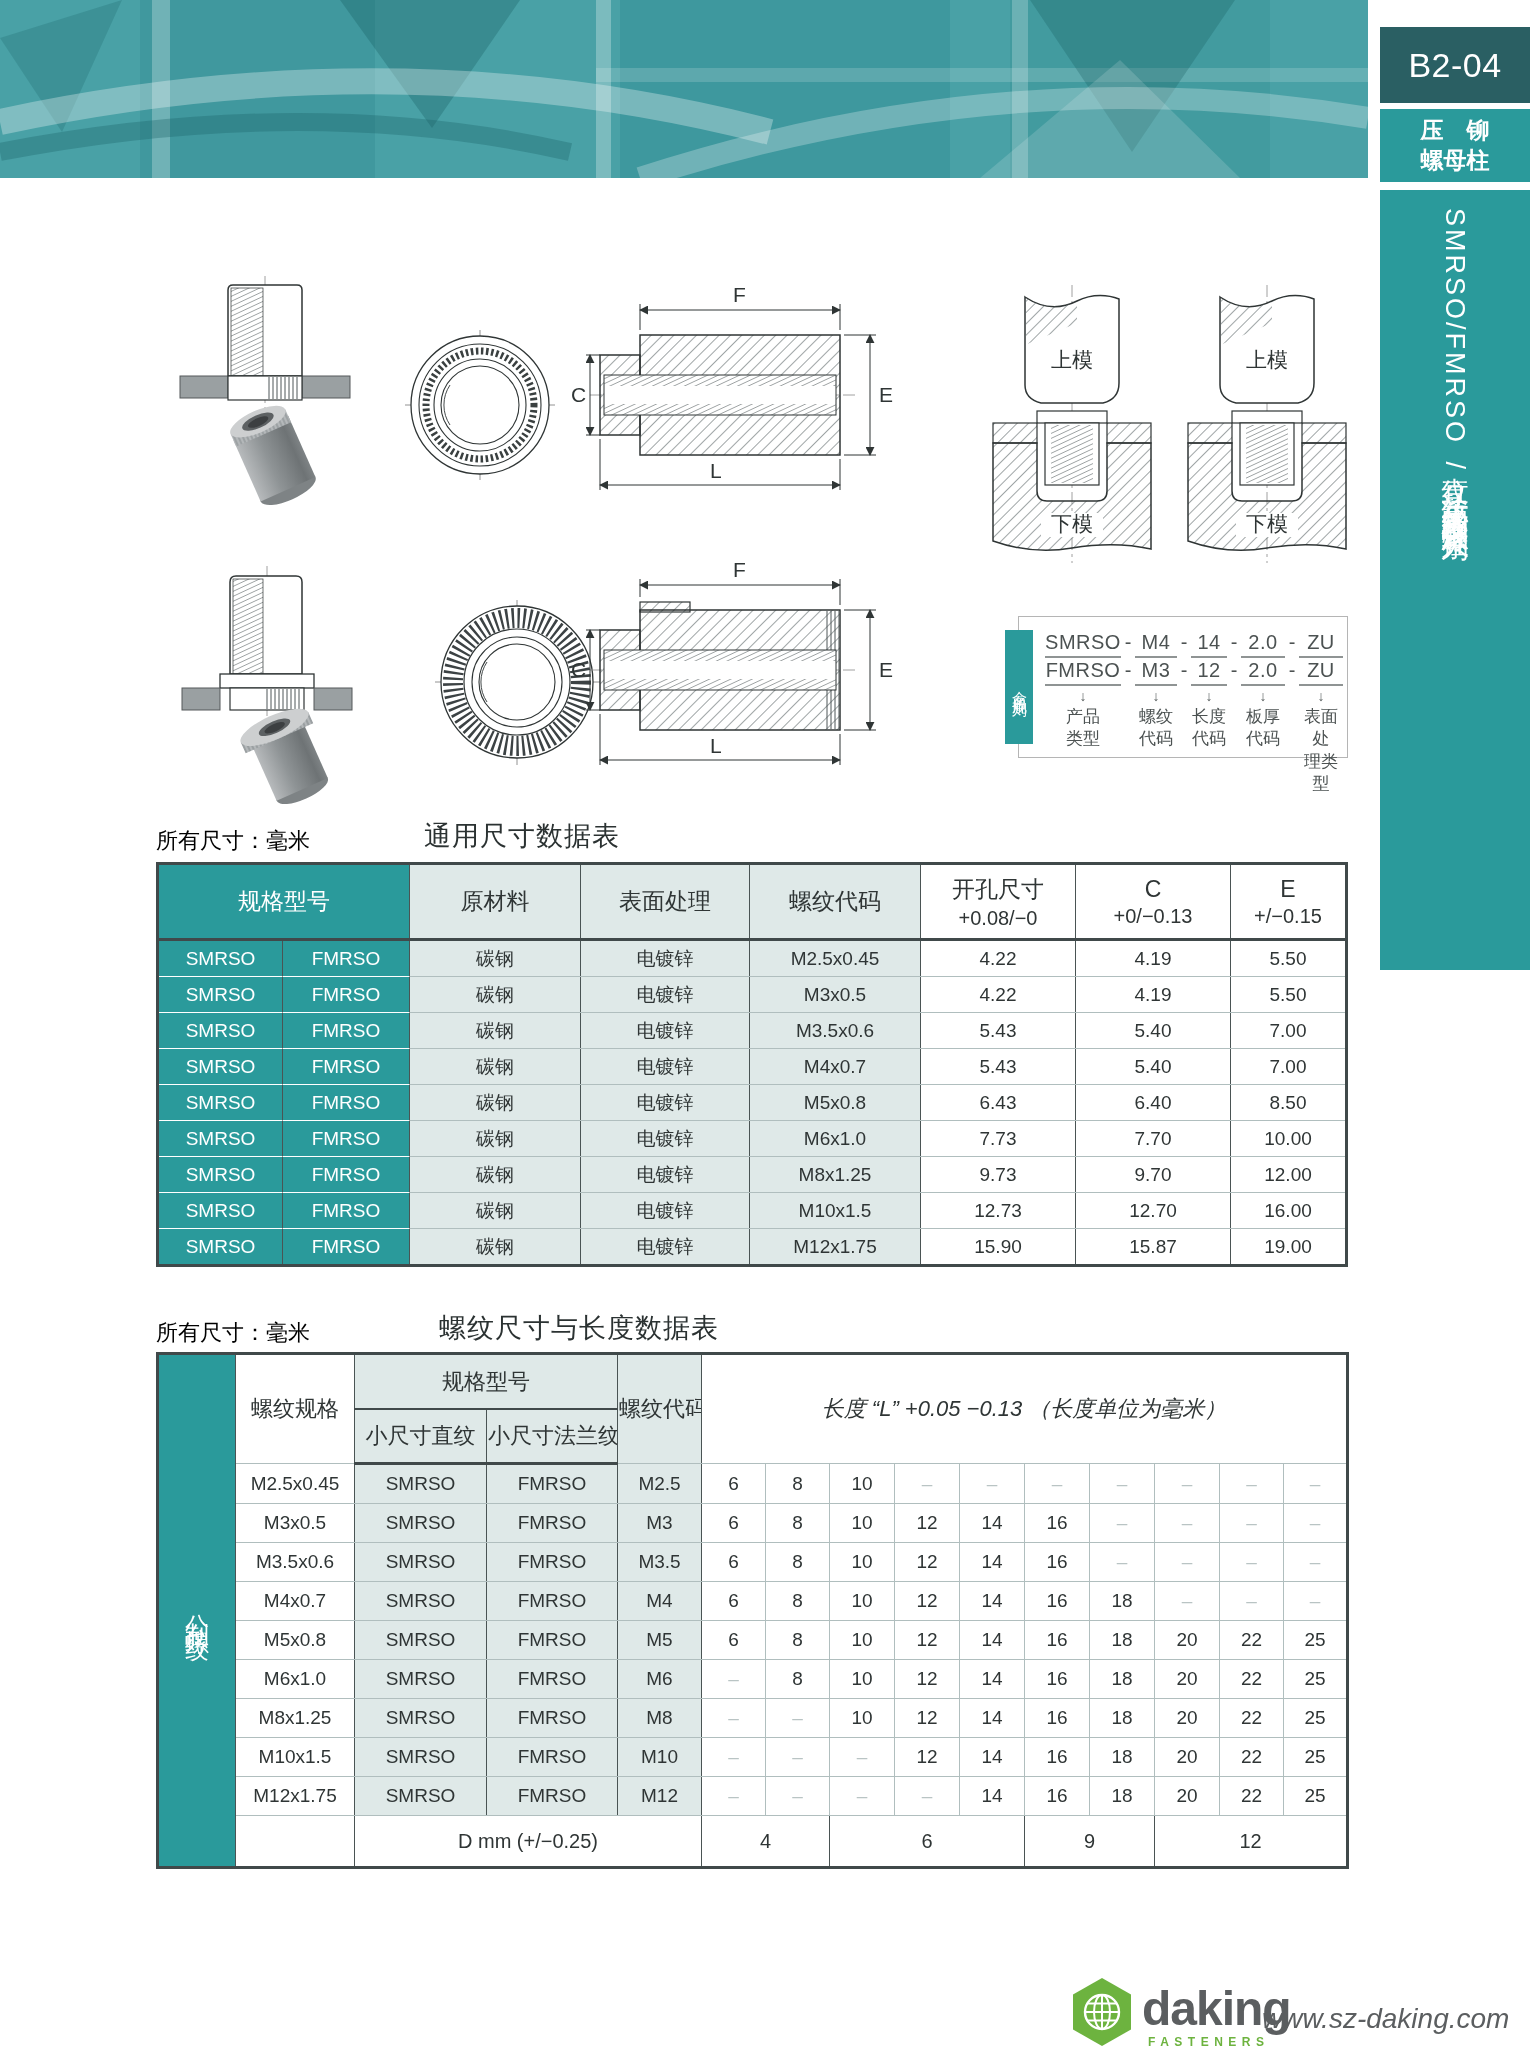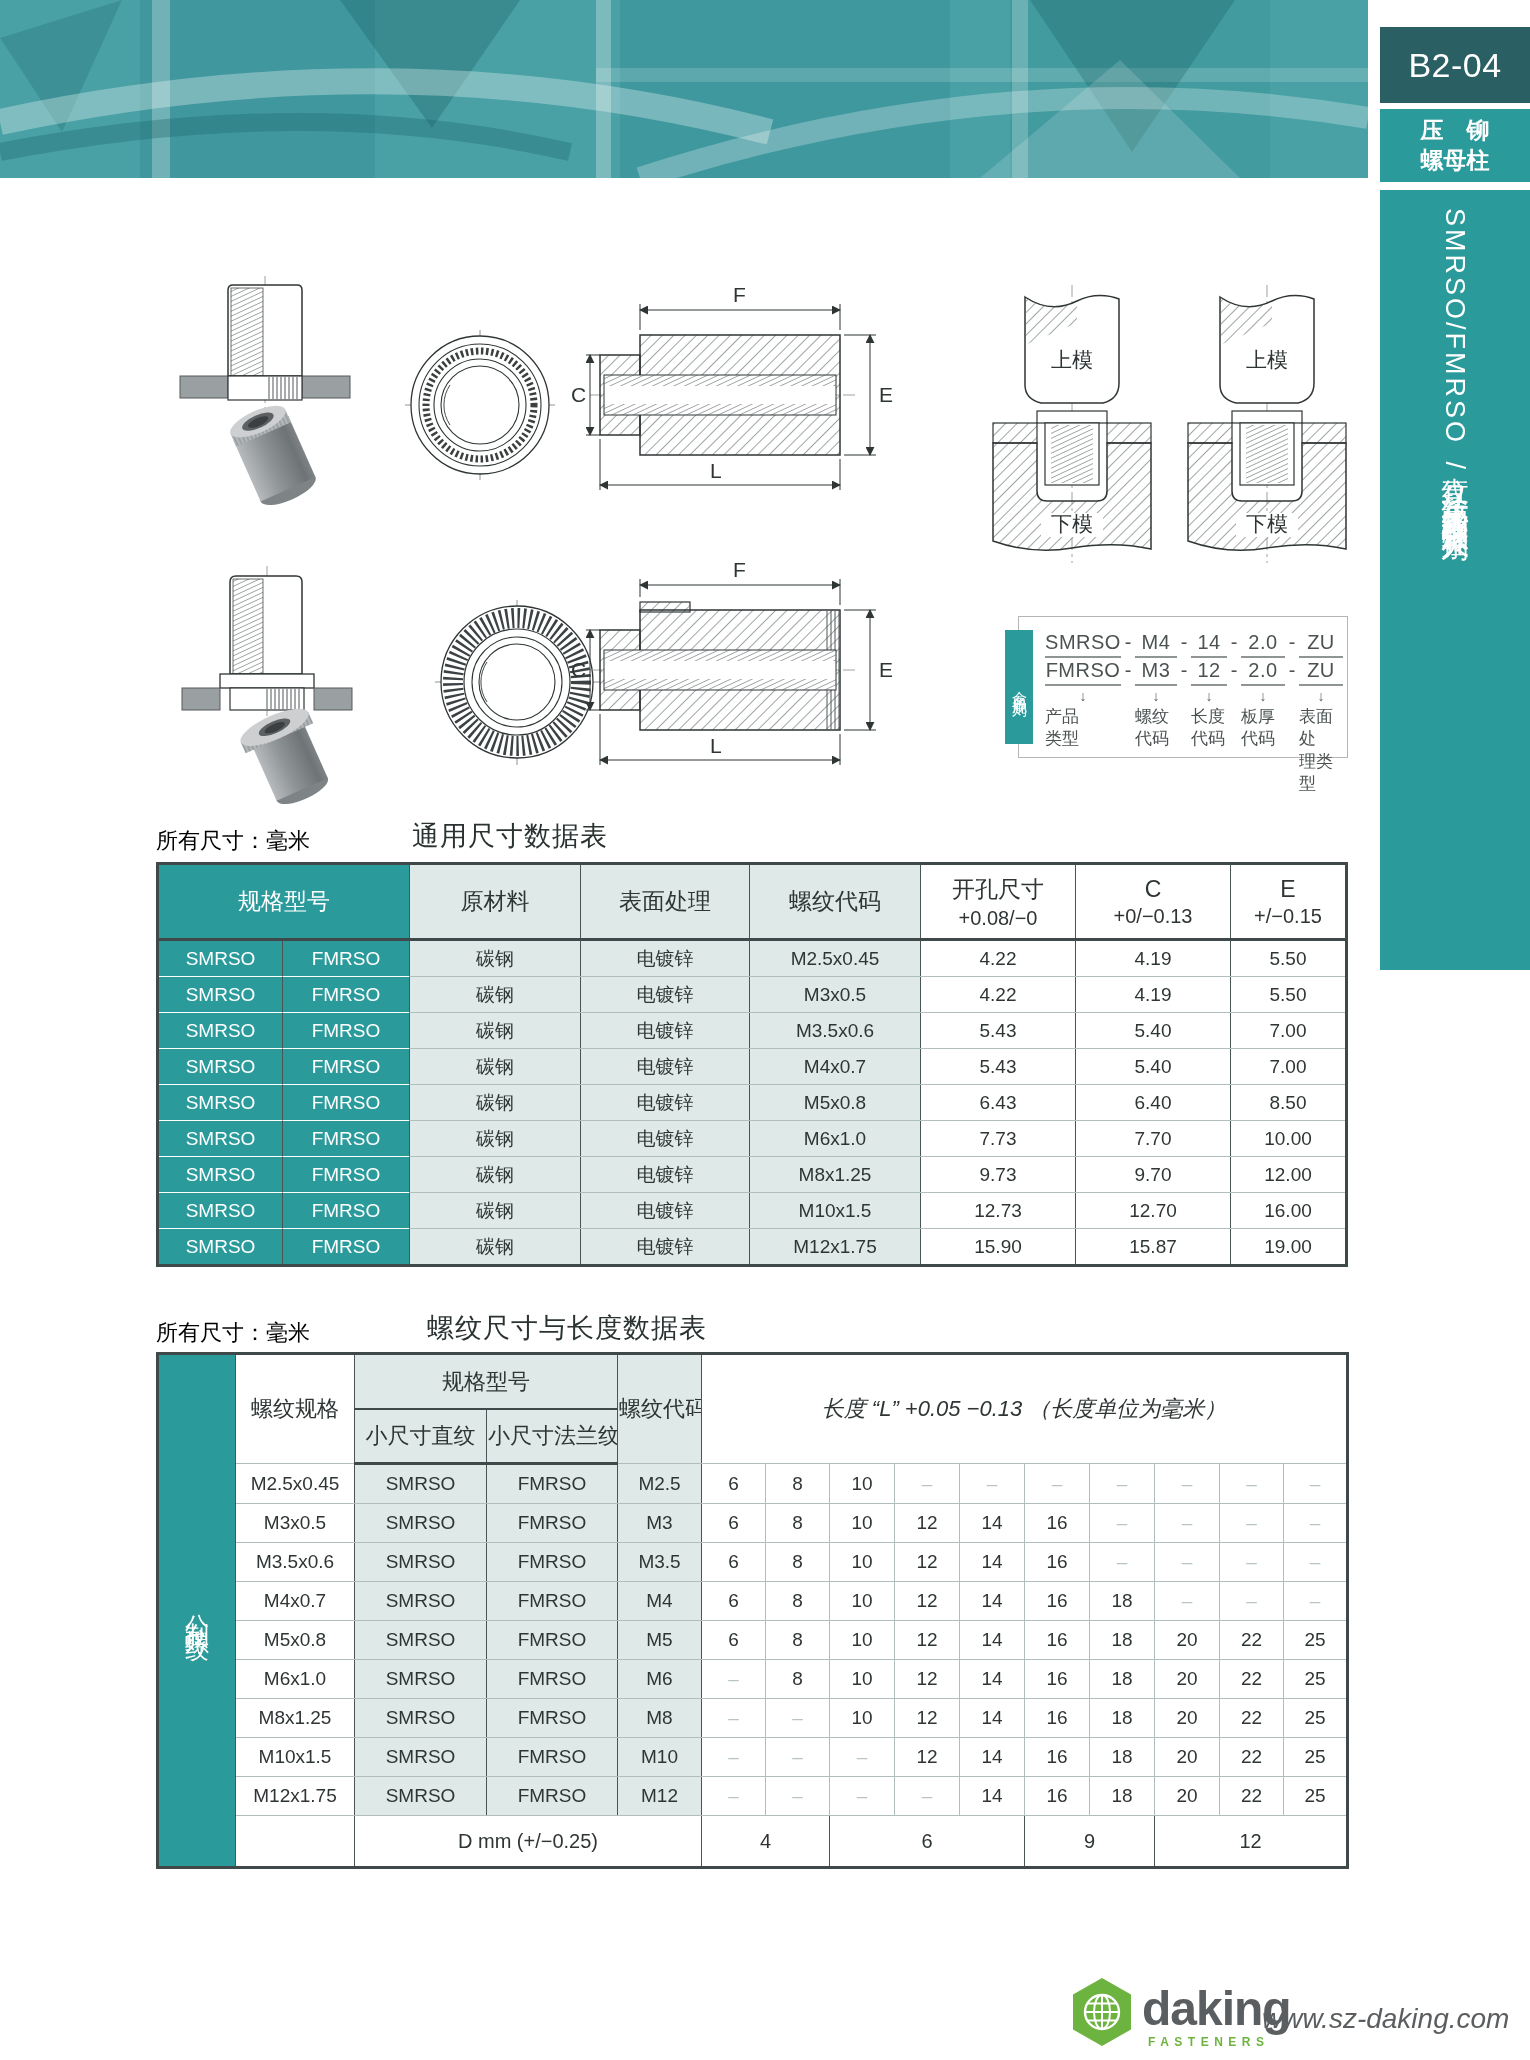--- a/index.html
+++ b/index.html
@@ -25,24 +25,24 @@
   .dim{font-size:21px;}
   .cjk{font-size:21px;}
   
   .nm-box{position:absolute;left:1018px;top:616px;width:328px;height:140px;border:1px solid #b5b5b5;background:#fff;}
   .nm-tab{position:absolute;left:-14px;top:13px;width:28px;height:114px;background:var(--teal);display:flex;align-items:center;justify-content:center;}
   .nm-tab .vert2{writing-mode:vertical-rl;text-orientation:upright;color:#fff;font-size:15px;letter-spacing:4px;}
   .nm-grid{display:grid;grid-template-columns:76px 14px 42px 14px 36px 14px 44px 14px 44px;padding:14px 0 0 26px;row-gap:1px;}
   .tok{border-bottom:2px solid #8f9494;text-align:center;padding-bottom:2px;font-size:20px;color:#4c5252;letter-spacing:.5px;}
   .nmdash{text-align:center;font-size:20px;color:#4c5252;}
   .arr{text-align:center;color:#5a6060;font-size:14px;line-height:1.1;margin-top:2px;}
-  .flabel{text-align:left;font-size:17px;color:#4c5252;line-height:1.3;margin-top:1px;}
+  .flabel{text-align:center;font-size:17px;color:#4c5252;line-height:1.3;margin-top:1px;}
   
   .note{position:absolute;font-size:22px;color:#000000;}
-  .tbl-title{position:absolute;font-size:27px;color:#2b3232;letter-spacing:1px;}
+  .tbl-title{position:absolute;font-size:27px;color:#2b3232;letter-spacing:1px;margin-left:12px;}
   table{border-collapse:collapse;table-layout:fixed;position:absolute;background:#fff;}
   #t1{left:156px;top:862px;width:1189px;border:3px solid var(--bdark);}
   #t2{left:156px;top:1352px;width:1189px;border:3px solid var(--bdark);}
   td,th{border-left:1.5px solid var(--bmid);border-right:1.5px solid var(--bmid);
         border-top:1px solid var(--blight);border-bottom:1px solid var(--blight);
         text-align:center;vertical-align:middle;font-weight:normal;overflow:hidden;white-space:nowrap;}
   #t1 th{height:71px;font-size:23px;border-bottom:3px solid var(--bdark);}
   #t1 td{height:33px;font-size:19px;}
   .teal{background:var(--teal);color:#fff;}
   .lt{background:var(--lt);}

